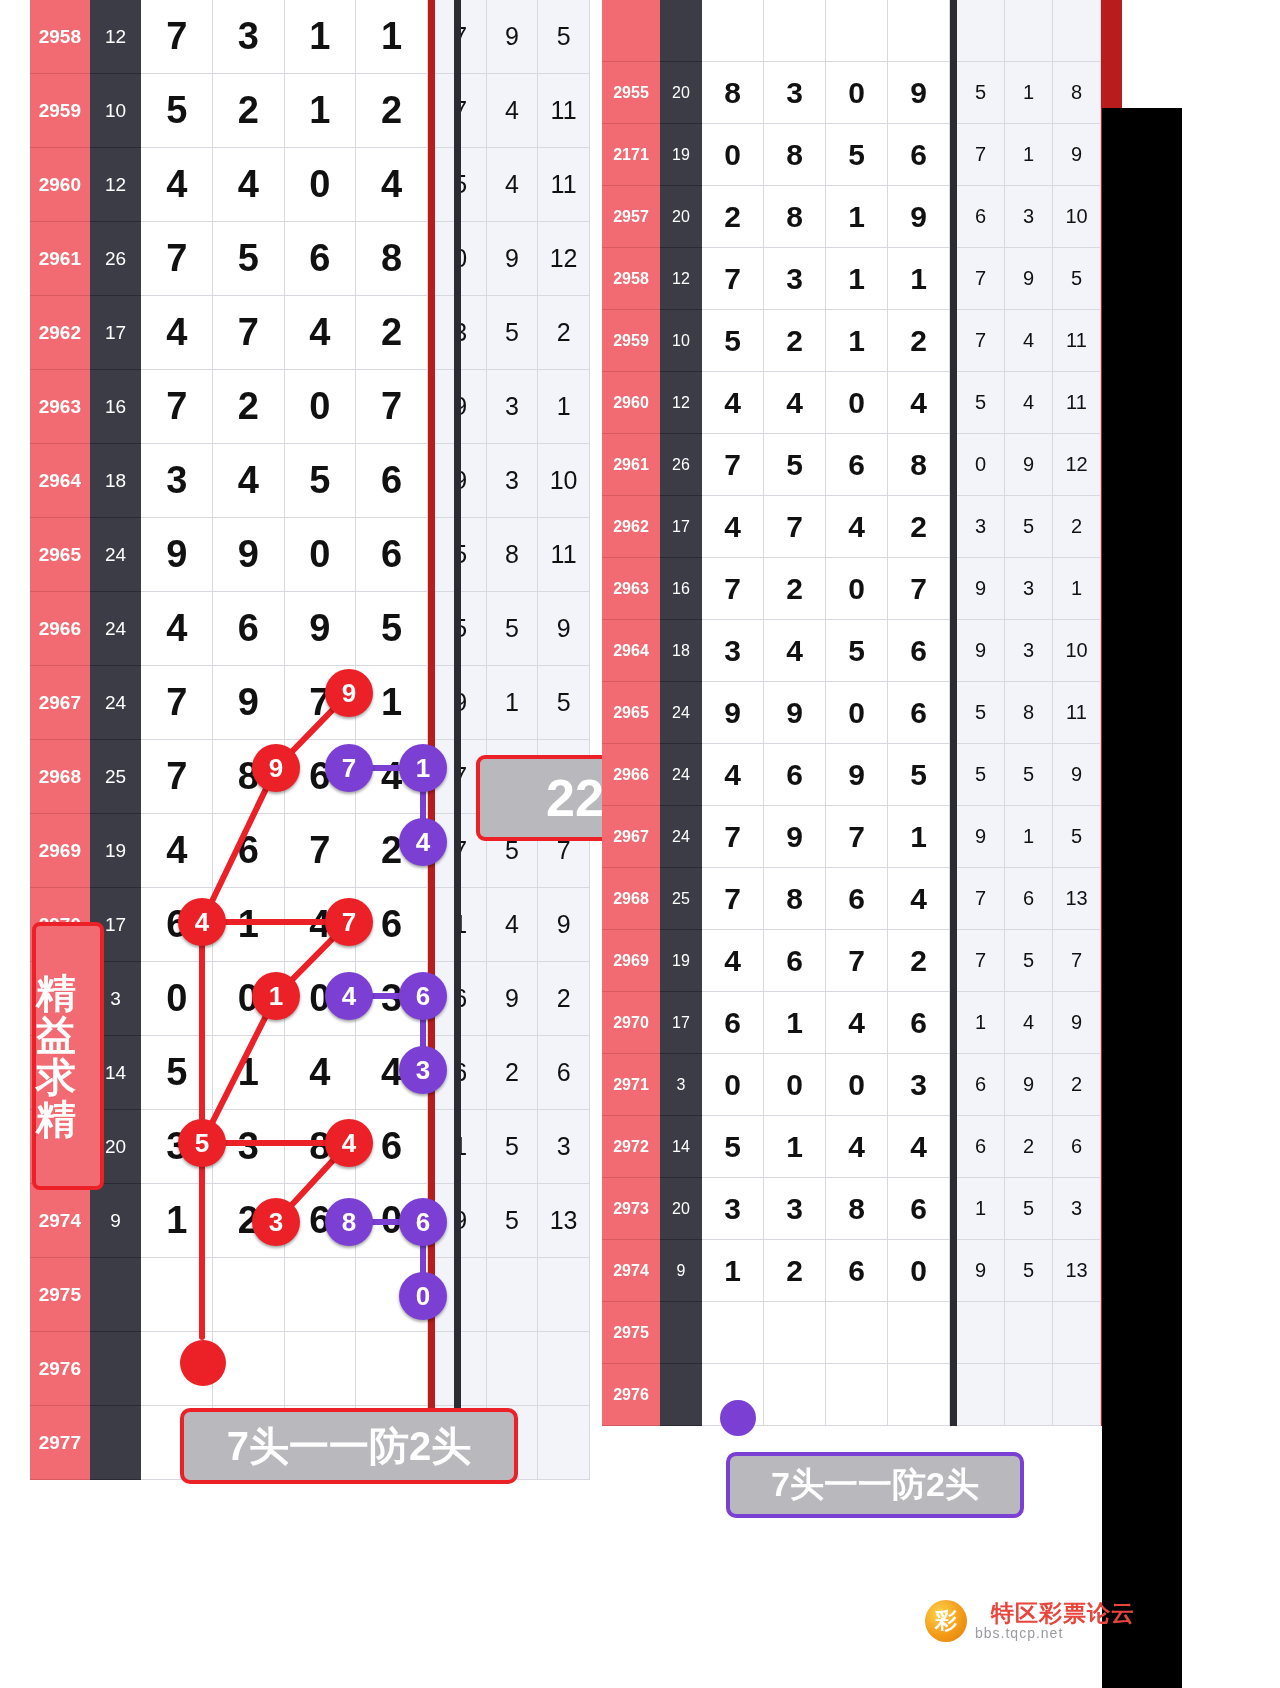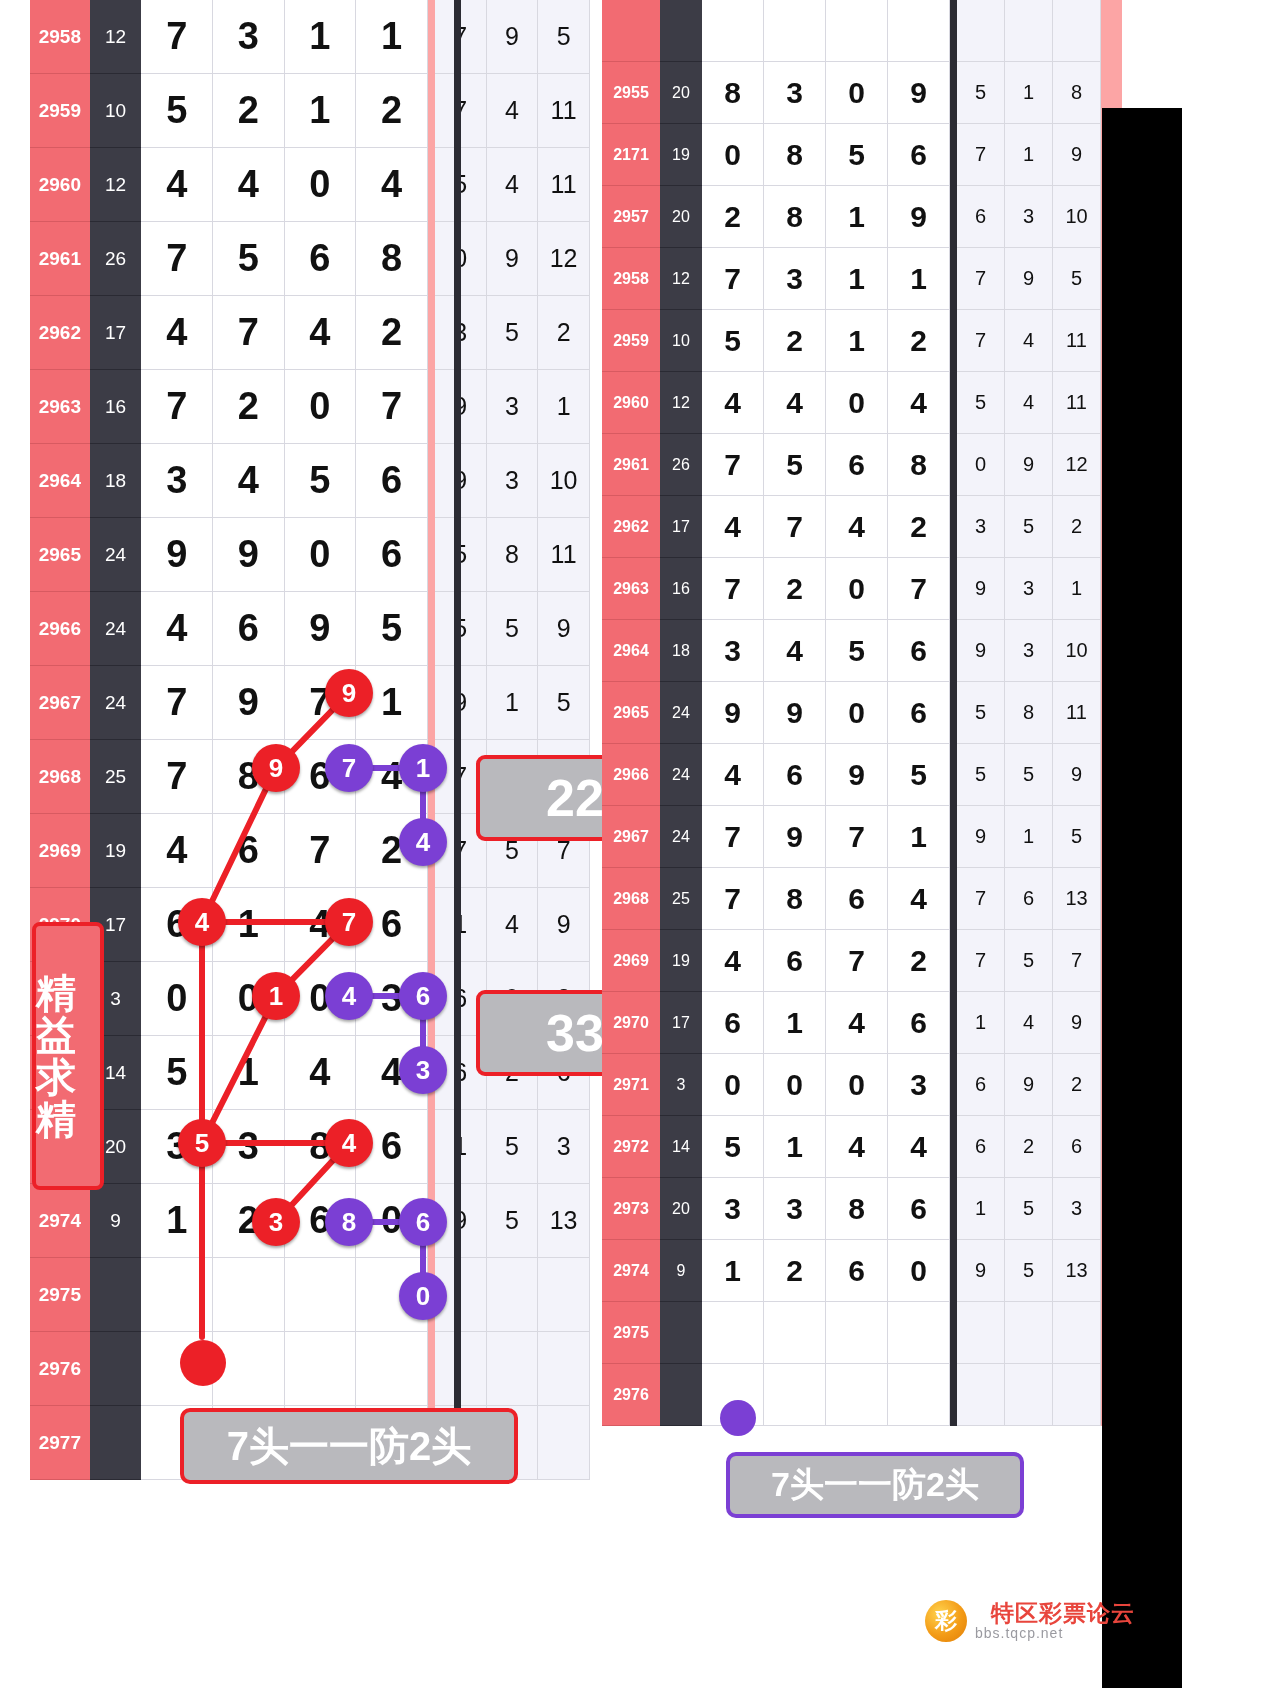--- a/index.html
+++ b/index.html
@@ -1,20 +1,20 @@
 <!DOCTYPE html>
 <html><head>
 <meta charset="utf-8">
 <style>
   html,body{margin:0;padding:0;background:#ffffff;}
   body{font-family:"Liberation Sans", sans-serif;}
   .page{position:relative;width:1280px;height:1688px;overflow:hidden;background:#fff;}
 
   
-  .panel{position:absolute;top:0;background:#fca5a5;}
+  .panel{position:absolute;top:0;background:#b91c1c;}
   .panel .grid{position:relative;}
 
   .row{display:flex;align-items:stretch;box-sizing:border-box;}
   .cell{box-sizing:border-box;display:flex;align-items:center;justify-content:center;position:relative;}
 
   .c-idx{background:#f26b72;color:#ffffff;font-weight:bold;border-bottom:1px solid #d85a61;}
   .c-sum{background:#3c3c46;color:#ffffff;border-bottom:1px solid #2a2a33;}
   .c-main{background:#ffffff;color:#111;border-right:1px solid #d8d8e0;border-bottom:1px solid #d8d8e0;font-weight:bold;}
   .c-side{background:#f3f3fa;color:#111;border-right:1px solid #d8d8e0;border-bottom:1px solid #d8d8e0;}
 
@@ -345,21 +345,20 @@
         <div class="mark purple" style="left: 295px; top: 972px; width: 48px; height: 48px; font-size: 26px;">4</div>
         <div class="mark purple" style="left: 369px; top: 972px; width: 48px; height: 48px; font-size: 26px;">6</div>
         <div class="mark purple" style="left: 369px; top: 1046px; width: 48px; height: 48px; font-size: 26px;">3</div>
         <div class="mark red" style="left: 148px; top: 1119px; width: 48px; height: 48px; font-size: 26px;">5</div>
         <div class="mark red" style="left: 295px; top: 1119px; width: 48px; height: 48px; font-size: 26px;">4</div>
         <div class="mark red" style="left: 222px; top: 1198px; width: 48px; height: 48px; font-size: 26px;">3</div>
         <div class="mark purple" style="left: 295px; top: 1198px; width: 48px; height: 48px; font-size: 26px;">8</div>
         <div class="mark purple" style="left: 369px; top: 1198px; width: 48px; height: 48px; font-size: 26px;">6</div>
         <div class="mark purple" style="left: 369px; top: 1272px; width: 48px; height: 48px; font-size: 26px;">0</div>
         <div class="bigbox red" style="left: 446px; top: 755px; width: 100px; height: 78px; font-size: 52px;">22</div>
-        <div class="bigbox red" style="left: 446px; top: 990px; width: 100px; height: 78px; font-size: 52px;">33</div>
       </div>
 
     <div class="dot red" style="left:150px;top:1340px;width:46px;height:46px;"></div>
 
     <div class="banner red" style="left:150px;top:1408px;width:330px;height:68px;font-size:40px;">
       <span>7头一一防2头</span>
     </div>
   </div>
 
   <div class="panel R" style="left:602px;width:520px;">

